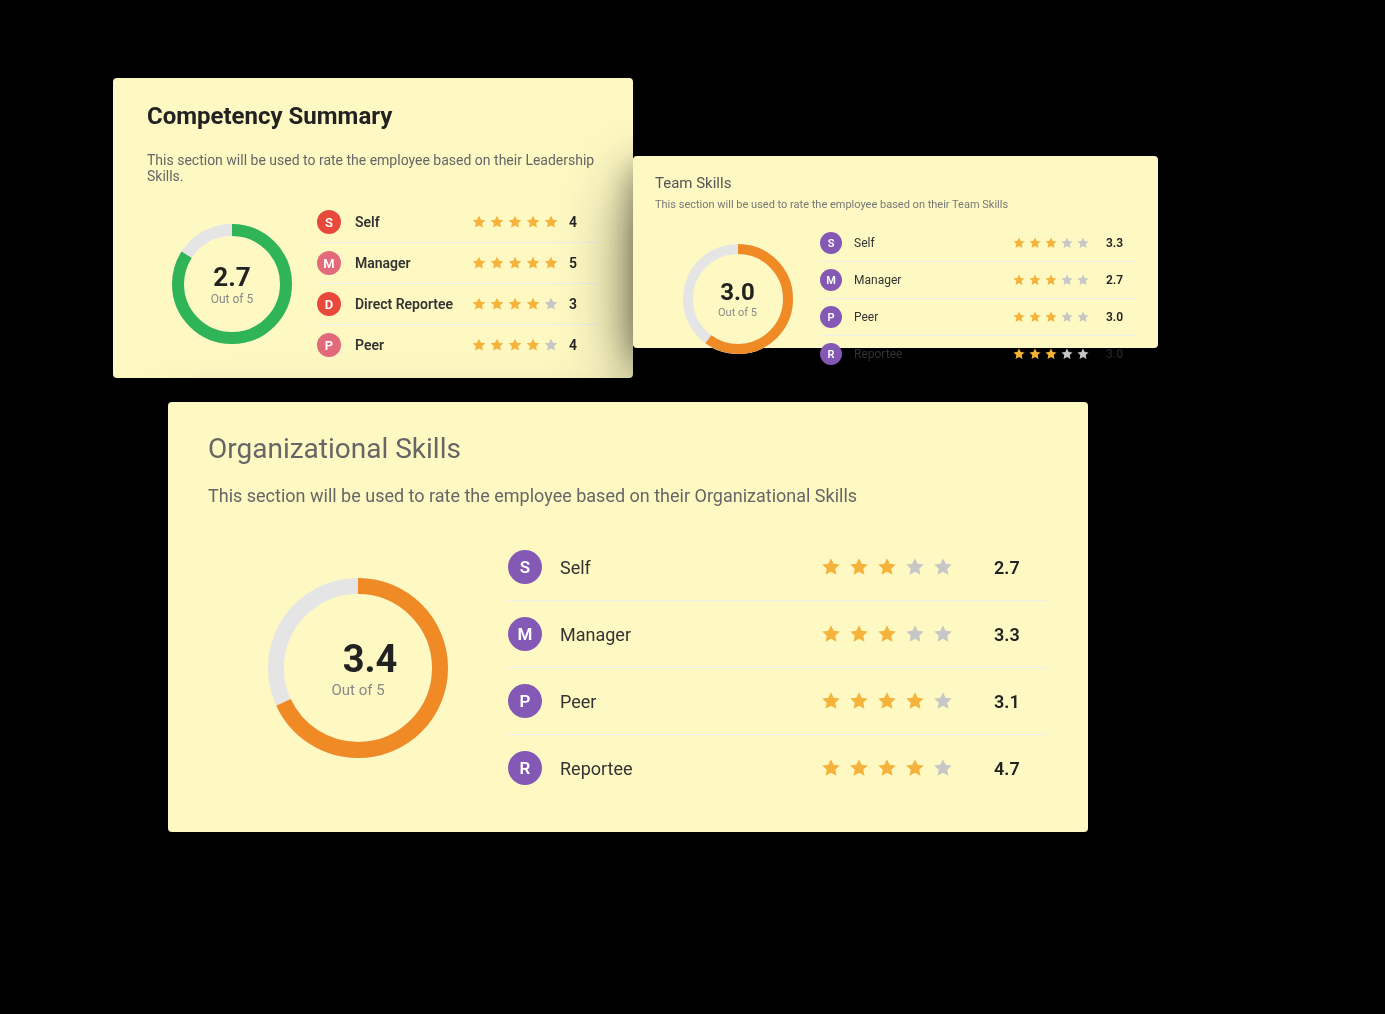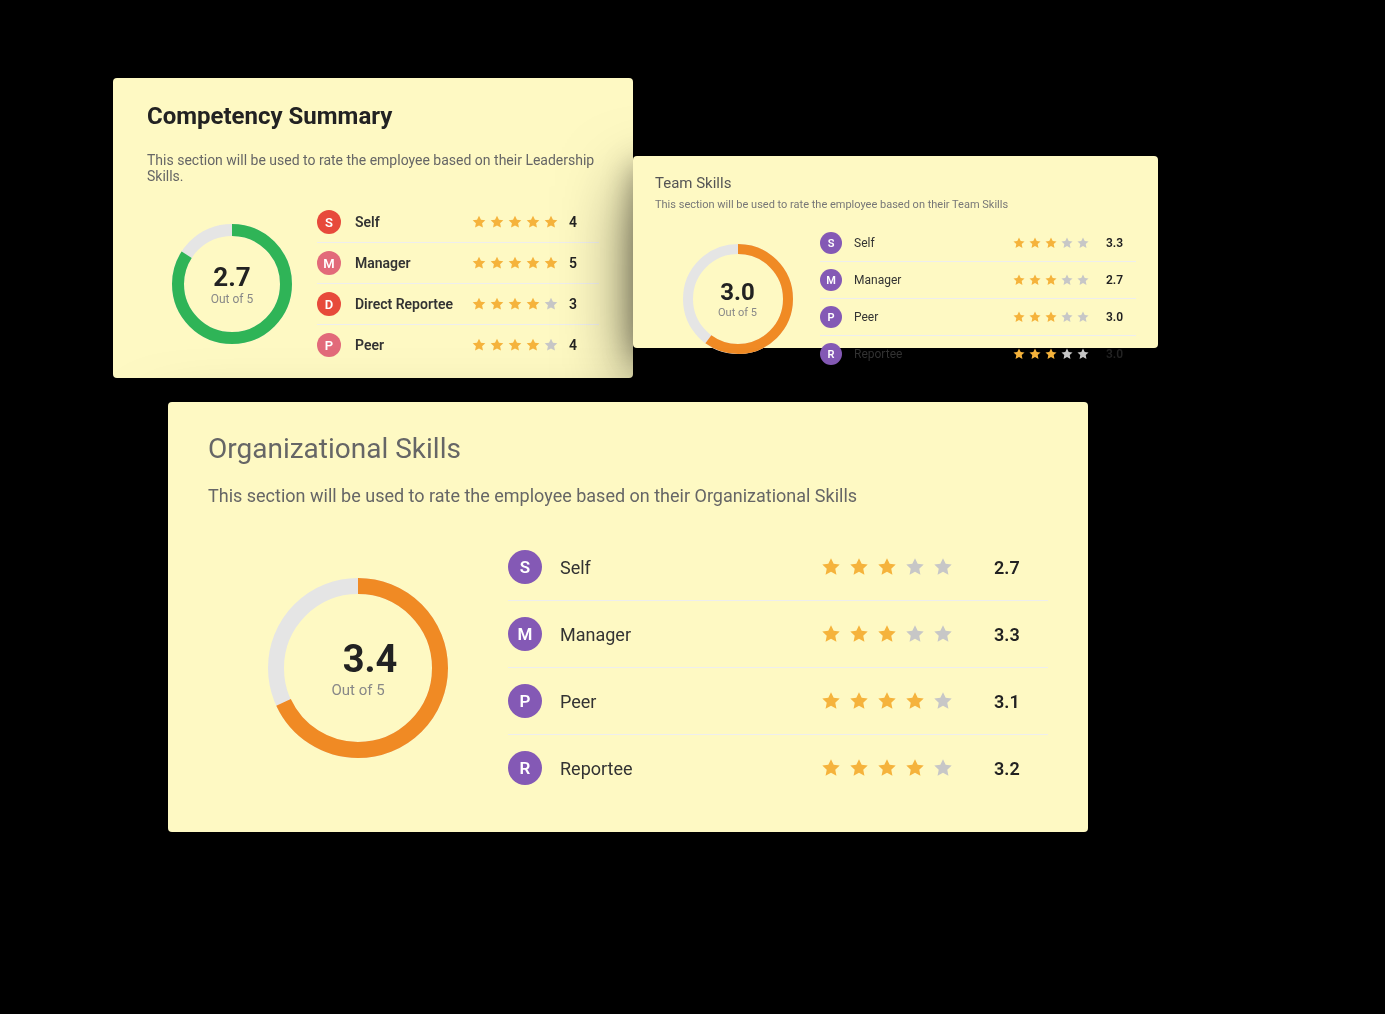--- a/index.html
+++ b/index.html
@@ -571,17 +571,17 @@
               <svg width="22" height="22" viewBox="0 0 24 24">
                 <path fill="#f5b33c" d="M12 2.5l2.93 6.07 6.57.78-4.86 4.52 1.28 6.55L12 17.3l-5.92 3.12 1.28-6.55L2.5 9.35l6.57-.78L12 2.5z"></path>
               </svg>
             </span>
             <span class="star">
               <svg width="22" height="22" viewBox="0 0 24 24">
                 <path fill="#c7c7c7" d="M12 2.5l2.93 6.07 6.57.78-4.86 4.52 1.28 6.55L12 17.3l-5.92 3.12 1.28-6.55L2.5 9.35l6.57-.78L12 2.5z"></path>
               </svg>
             </span>
           </div>
-          <div class="val val-org">3.2</div>
+          <div class="val val-org">4.7</div>
         </div>
       </div>
   </div>
 </div>
 
 </body></html>

